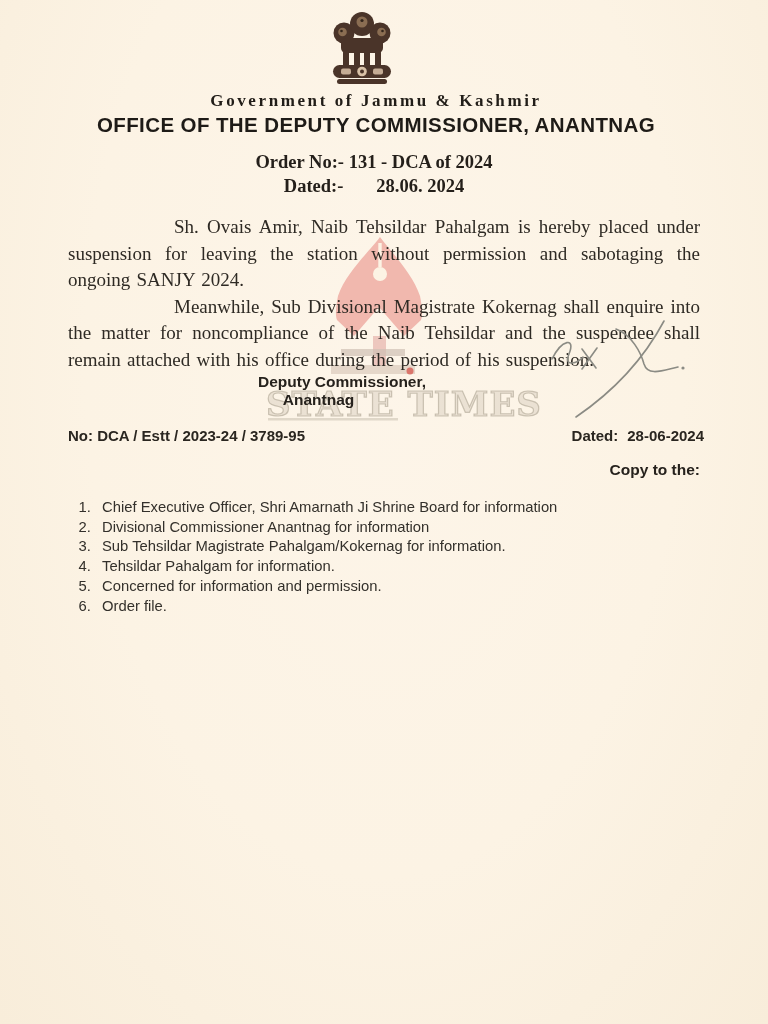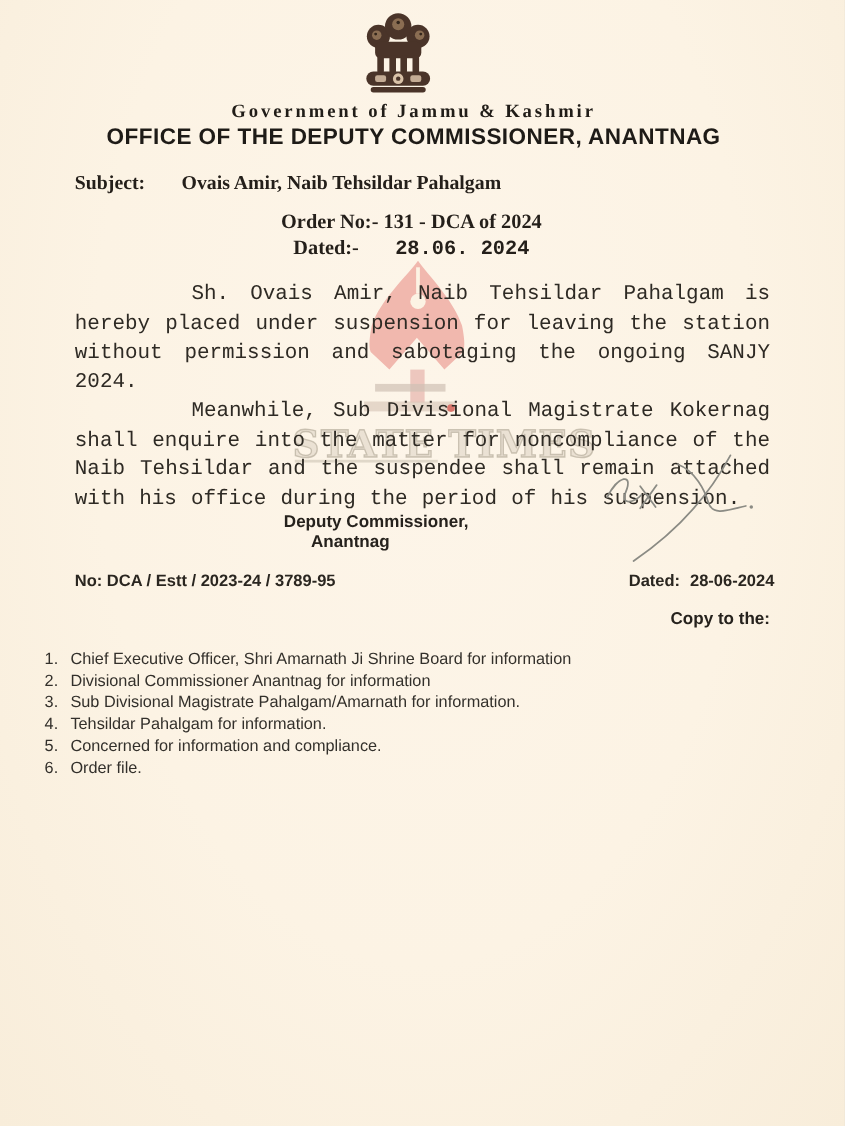--- a/index.html
+++ b/index.html
@@ -30,42 +30,42 @@
     font-family:"Liberation Sans", sans-serif; font-weight:bold;
     font-size:20.5px; letter-spacing:0.4px; color:#1e1b17;
   }
 
   .subject-row { display:flex; margin:19px 68px 0; font-weight:bold; font-size:18px; color:#241f1a; }
   .subject-row .lbl { width:97px; flex:none; }
 
   .order-block { margin-top:15px; text-align:center; transform:translateX(-10px);
     font-weight:bold; font-size:18.5px; color:#241f1a; }
   .order-date { margin-top:3px; }
-  .order-date .val { margin-left:33px;font-family:Liberation Mono, monospace; }
+  .order-date .val { margin-left:33px; }
 
   .body-text { margin:17px 68px 0; font-size:19px; line-height:26.5px;
-    text-align:justify; word-spacing:1.5px; color:#2e2a24;font-family:Liberation Mono, monospace; }
+    text-align:justify; word-spacing:1.5px; color:#2e2a24; }
   .body-text p { margin:0; text-indent:106px; }
 
   .sig-wrap { position:relative; }
   .sig-scribble { position:absolute; right:62px; top:-62px; z-index:1; }
   .sig-block { padding-right:84px; text-align:center;
     font-family:"Liberation Sans", sans-serif; font-weight:bold;
     font-size:15.5px; line-height:18px; color:#26221d; }
   .sig-line2 { padding-right:47px; }
 
   .ref-row { display:flex; justify-content:space-between; margin-top:18px;
     padding:0 64px 0 68px; font-family:"Liberation Sans", sans-serif;
     font-weight:bold; font-size:15px; color:#2a2620; }
   .ref-row .gap { margin-left:9px;text-align:center; }
 
   .copy-label { margin:17px 68px 0; font-family:"Liberation Sans", sans-serif;
     font-weight:bold; font-size:15.5px; color:#26221d;text-align:right; }
 
-  ol.copy-list { margin:19px 0 12px 0; padding-left:57px;
+  ol.copy-list { margin:19px 0 12px 0; padding-left:95px;
     font-family:"Liberation Sans", sans-serif; font-size:14.8px;
     line-height:19.7px; color:#33302b; }
   ol.copy-list li { padding-left:7px; }
 </style>
 </head>
 <body>
 
 <div class="page">
 
   <svg class="wm-layer" width="768" height="1024" viewBox="0 0 768 1024">
@@ -103,24 +103,20 @@
       <circle cx="53.5" cy="23" r="1.3" fill="#32251b"></circle>
       <circle cx="33" cy="63.5" r="4.8" fill="#d9c2a8"></circle>
       <circle cx="33" cy="63.5" r="2" fill="#4a3429"></circle>
       <rect x="12" y="60.5" width="10" height="6" rx="2" fill="#d9c2a8" opacity="0.85"></rect>
       <rect x="44" y="60.5" width="10" height="6" rx="2" fill="#d9c2a8" opacity="0.85"></rect>
     </svg>
 
     <div class="gov-line">Government of Jammu &amp; Kashmir</div>
     <div class="office-line">OFFICE OF THE DEPUTY COMMISSIONER, ANANTNAG</div>
 
-    <div class="subject-row">
-      <span class="lbl">Subject:</span>
-      <span>Ovais Amir, Naib Tehsildar Pahalgam</span>
-    </div>
 
     <div class="order-block">
       <div>Order No:- 131 - DCA of 2024</div>
       <div class="order-date">
         <span>Dated:-</span><span class="val">28.06. 2024</span>
       </div>
     </div>
 
     <div class="body-text">
       <p>Sh. Ovais Amir, Naib Tehsildar Pahalgam is hereby placed under suspension for leaving the station without permission and sabotaging the ongoing SANJY 2024.</p>
@@ -149,20 +145,20 @@
       <span>
         <span>Dated:</span><span class="gap">28-06-2024</span>
       </span>
     </div>
 
     <div class="copy-label">Copy to the:</div>
 
     <ol class="copy-list">
       <li>Chief Executive Officer, Shri Amarnath Ji Shrine Board for information</li>
       <li>Divisional Commissioner Anantnag for information</li>
-      <li>Sub Divisional Magistrate Pahalgam/Amarnath for information.</li>
+      <li>Sub Tehsildar Magistrate Pahalgam/Kokernag for information.</li>
       <li>Tehsildar Pahalgam for information.</li>
-      <li>Concerned for information and compliance.</li>
+      <li>Concerned for information and permission.</li>
       <li>Order file.</li>
     </ol>
 
   </div>
 </div>
 
 </body></html>

